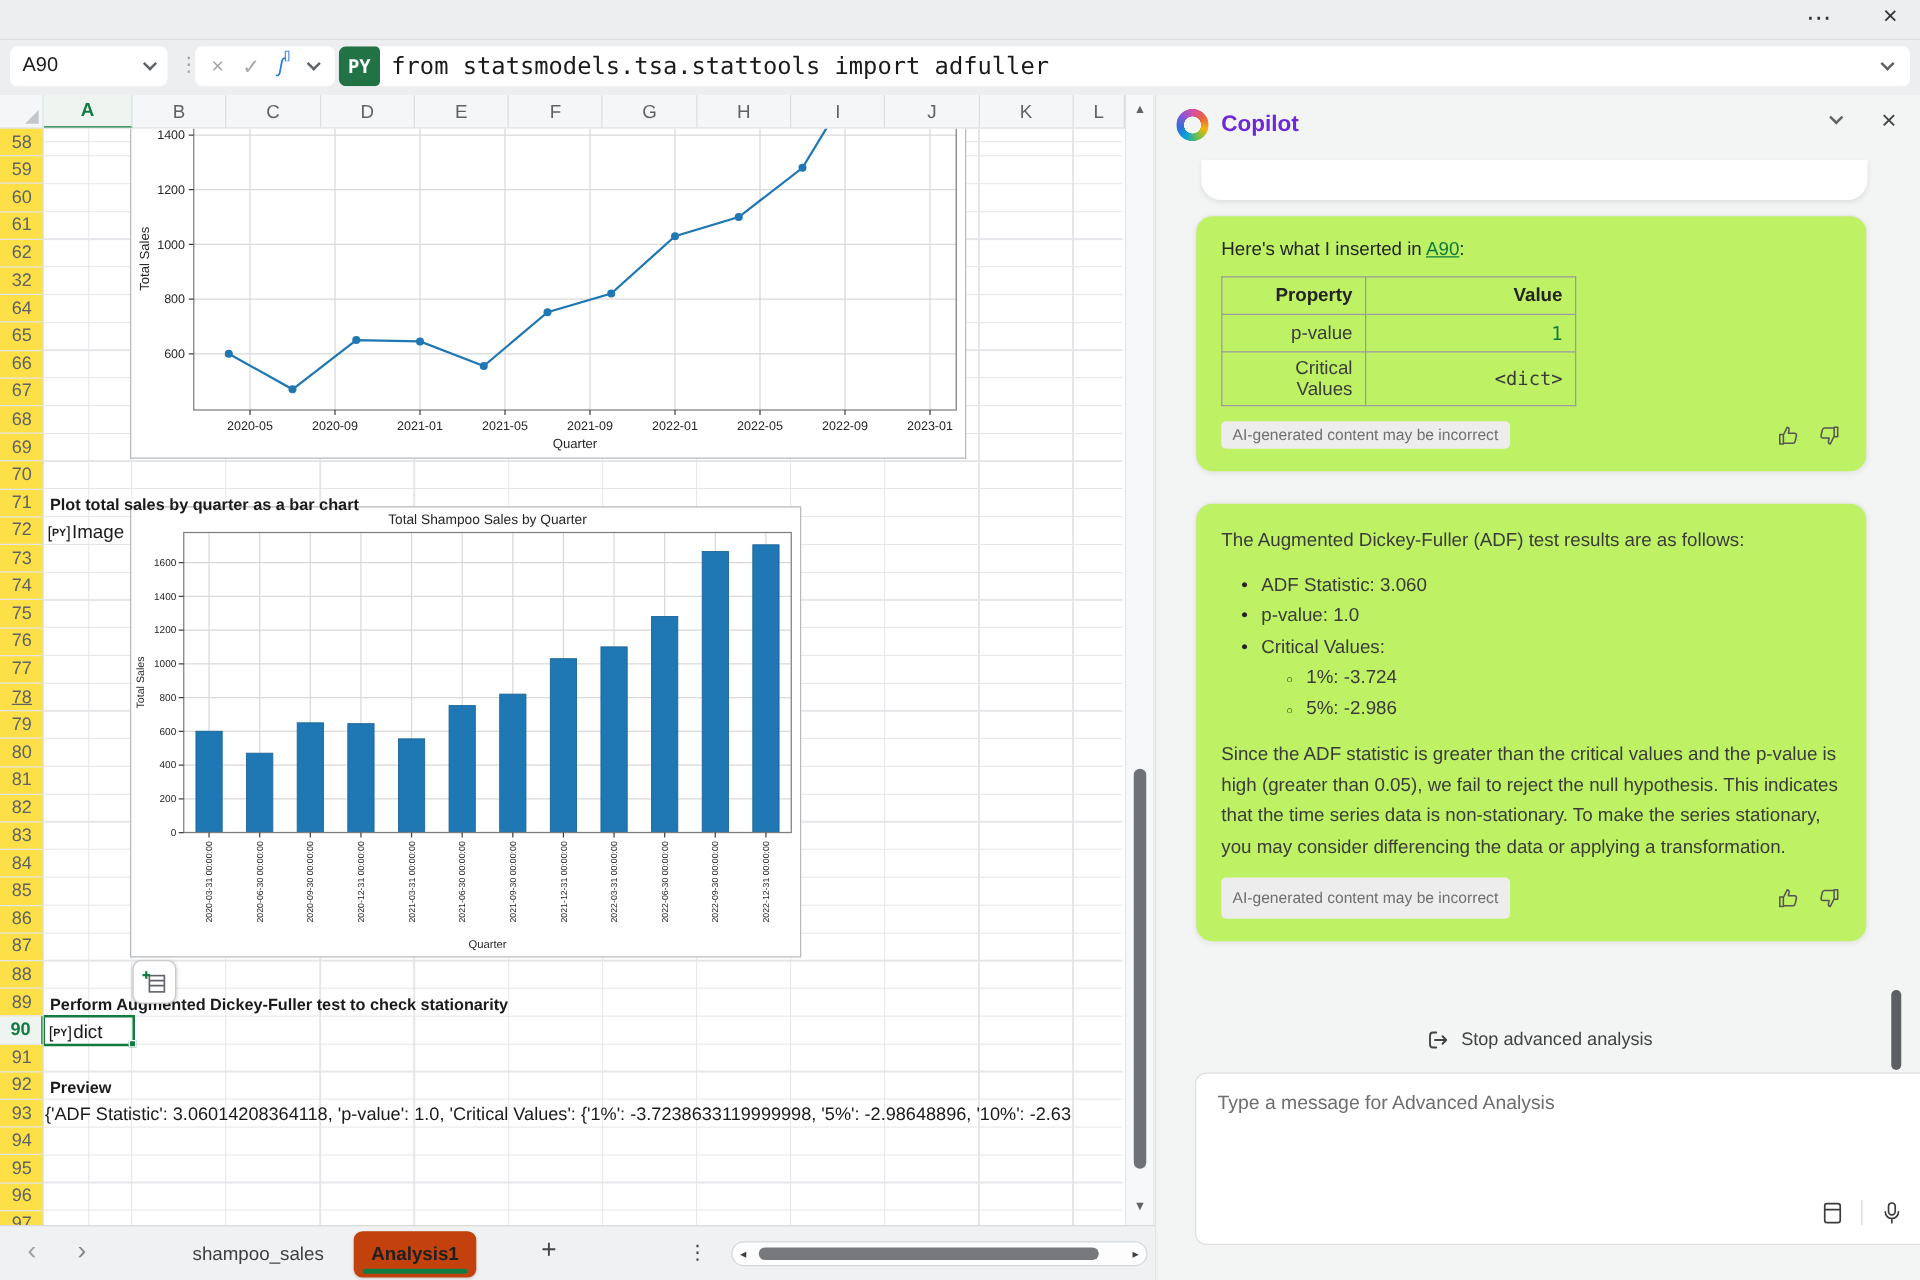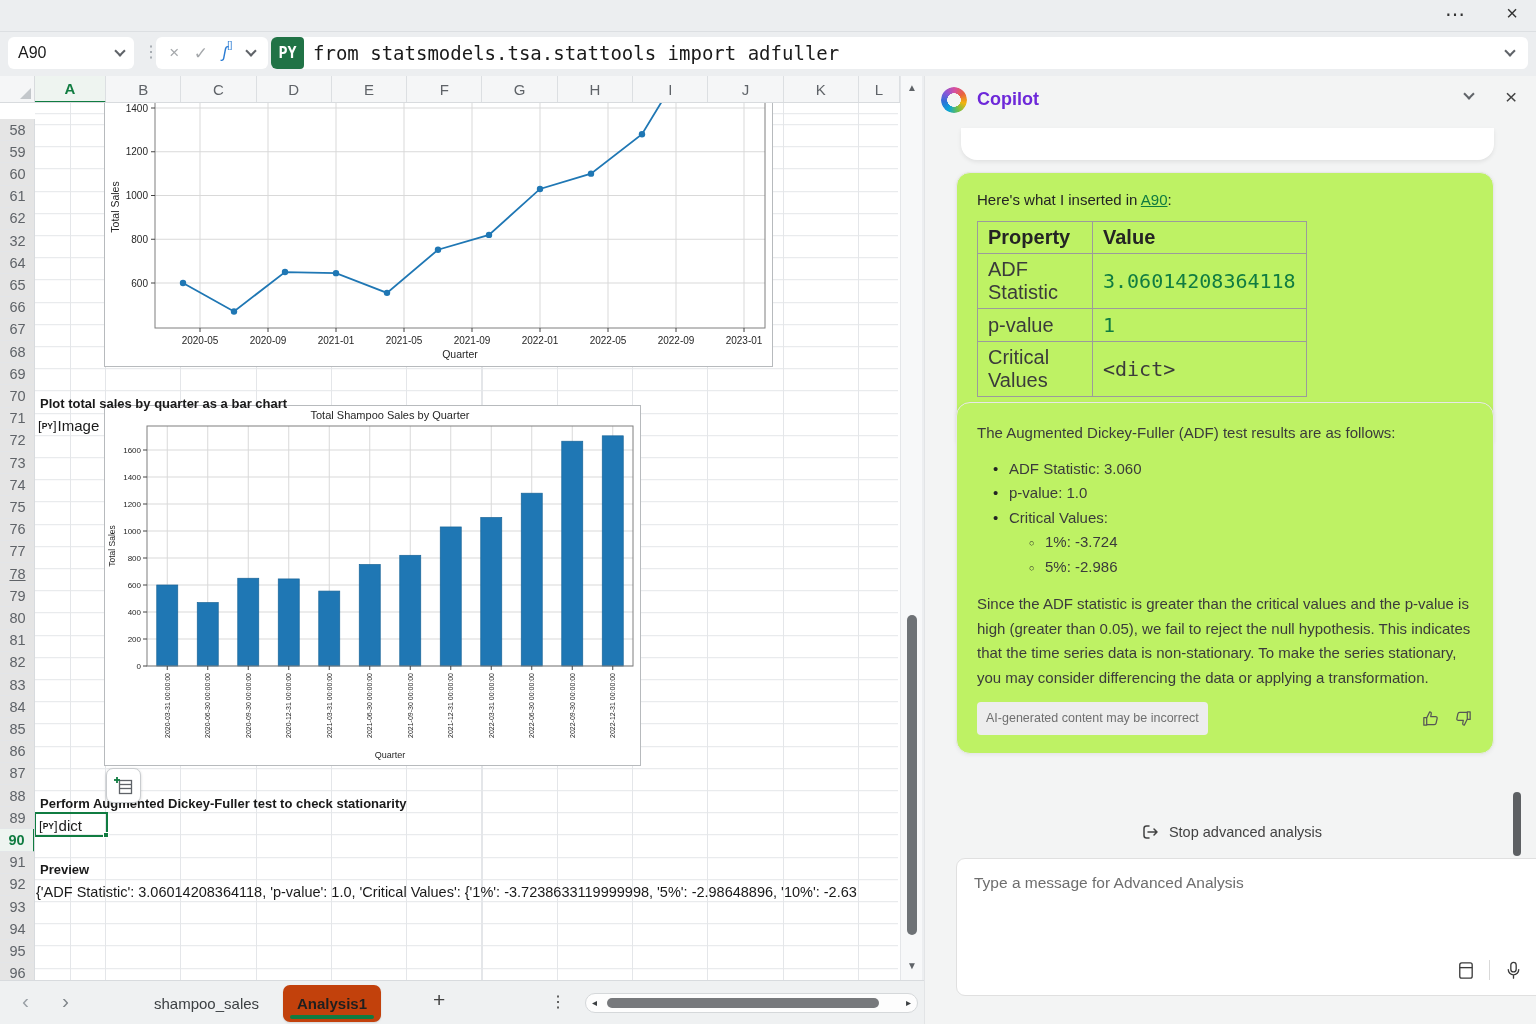--- a/index.html
+++ b/index.html
@@ -27,21 +27,21 @@
   #formula-text { font-family:"DejaVu Sans Mono", monospace; font-size:19px; color:#1a1a1a; margin-left:9px; white-space:pre; flex:1; }
   #fb-expand { margin-right:14px; }
 
   
   #sheet { position:absolute; left:0; top:76px; width:922px; height:904px; background:#fff; }
   #corner-cell { position:absolute; left:0; top:0; width:35px; height:27px; background:#f5f6f7; border-right:1px solid #d8dbde; border-bottom:1px solid #d8dbde; }
   #corner-cell .tri { position:absolute; right:3px; bottom:3px; width:0; height:0; border-left:11px solid transparent; border-bottom:11px solid #c3c7cb; }
   #col-headers { position:absolute; left:35px; top:0; width:865px; height:27px; background:#f5f6f7; border-bottom:1px solid #d8dbde; overflow:hidden; }
   .col-header { position:absolute; top:0; height:27px; display:flex; align-items:center; justify-content:center; font-size:15px; color:#5f6368; border-right:1px solid #dcdfe2; }
   .col-header.selected { color:#107C41; background:#eef4f0; border-bottom:2px solid #107C41; font-weight:bold; }
-  #row-headers { position:absolute; left:0; top:27px; width:35px; height:877px; background:#e5e5e5; border-right:1px solid #d8dbde; overflow:hidden;margin-top:16px; }
+  #row-headers { position:absolute; left:0; top:27px; width:35px; height:877px; background:#fde047; border-right:1px solid #d8dbde; overflow:hidden; }
   .row-header { position:absolute; left:0; width:35px; display:flex; align-items:center; justify-content:center; font-size:14.5px; color:#5f6368; border-bottom:1px solid #e3e5e8; }
   .row-header.selected { color:#107C41; font-weight:bold; background:#eef4f0; border-right:2px solid #107C41; }
   #grid-area { position:absolute; left:35px; top:27px; width:863px; height:877px; overflow:hidden; background:#fff;
     background-image:
       repeating-linear-gradient(180deg, #e4e6e9 0 1px, transparent 1px 22.2px),
       repeating-linear-gradient(90deg, #e4e6e9 0 1px, transparent 1px 75.3px);
     background-position: 0 21.2px, 70px 0; }
   .chart-card { position:absolute; background:#fff; border:1px solid #b7babd; }
   #line-chart-card { left:69px; top:-1px; width:669px; height:265px; border-top:none; }
   #bar-chart-card { left:69px; top:302px; width:537px; height:361px; }
@@ -81,21 +81,21 @@
      -webkit-mask:radial-gradient(circle, transparent 0 36%, #000 38%); mask:radial-gradient(circle, transparent 0 36%, #000 38%); }
   #cp-title { position:absolute; left:52px; top:13px; font-size:18px; font-weight:bold; color:#6d28d9; }
   #cp-collapse { position:absolute; left:540px; top:18px; }
   #cp-close { position:absolute; left:580px; top:9px; font-size:21px; color:#424242; }
   .cp-card { position:absolute; left:31px; width:538px; background:#bef264; border-radius:14px; border:1px solid #e8e8e8; box-shadow:0 1px 4px rgba(0,0,0,.06); padding:18px 20px; font-size:15px; color:#3b3b3b; }
   #cp-partial-card { position:absolute; left:36px; top:52px; width:533px; height:32px; background:#fff; border-radius:0 0 16px 16px; box-shadow:0 2px 4px rgba(0,0,0,.08); }
   #cp-card-a { top:96px; }
   #cp-card-a .heading { color:#242424; }
   #cp-cell-link { color:#0f7b3f; text-decoration:underline; }
   #cp-table { border-collapse:collapse; margin-top:13px; }
-  #cp-table th, #cp-table td { border:1px solid #9b9b9b; padding:4px 10px; text-align:left; font-size:20px; height:30px; }
+  #cp-table th, #cp-table td { border:1px solid #9b9b9b; padding:4px 10px; text-align:right; font-size:15px; height:30px; }
   #cp-table th { font-weight:bold; color:#242424; }
   #cp-table th:first-child, #cp-table td:first-child { width:115px; }
   #cp-table td:last-child { width:168px; }
   .mono-green { font-family:"DejaVu Sans Mono", monospace; font-size:13.5px; color:#107C41; }
   .mono-dark { font-family:"DejaVu Sans Mono", monospace; font-size:13.5px; color:#3b3b3b; }
   .card-footer { display:flex; align-items:center; justify-content:space-between; margin-top:12px; }
   .disclaimer { background:#ededed; color:#6f6f6f; font-size:12.5px; border-radius:4px; padding:4px 9px; }
   .thumbs { display:flex; gap:14px; }
   .thumbs svg { display:block; }
   #cp-card-b { top:326px; line-height:24.5px; }
@@ -409,24 +409,20 @@
     </div>
     <table id="cp-table">
       <thead>
         <tr>
           <th>Property</th>
           <th>Value</th>
         </tr>
       </thead>
       <tbody>
         <tr>
-          <td>ADF Statistic</td>
-          <td class="mono-green">3.06014208364118</td>
-        </tr>
-        <tr>
           <td>p-value</td>
           <td class="mono-green">1</td>
         </tr>
         <tr>
           <td>Critical Values</td>
           <td class="mono-dark">&lt;dict&gt;</td>
         </tr>
       </tbody>
     </table>
     <div class="card-footer">

